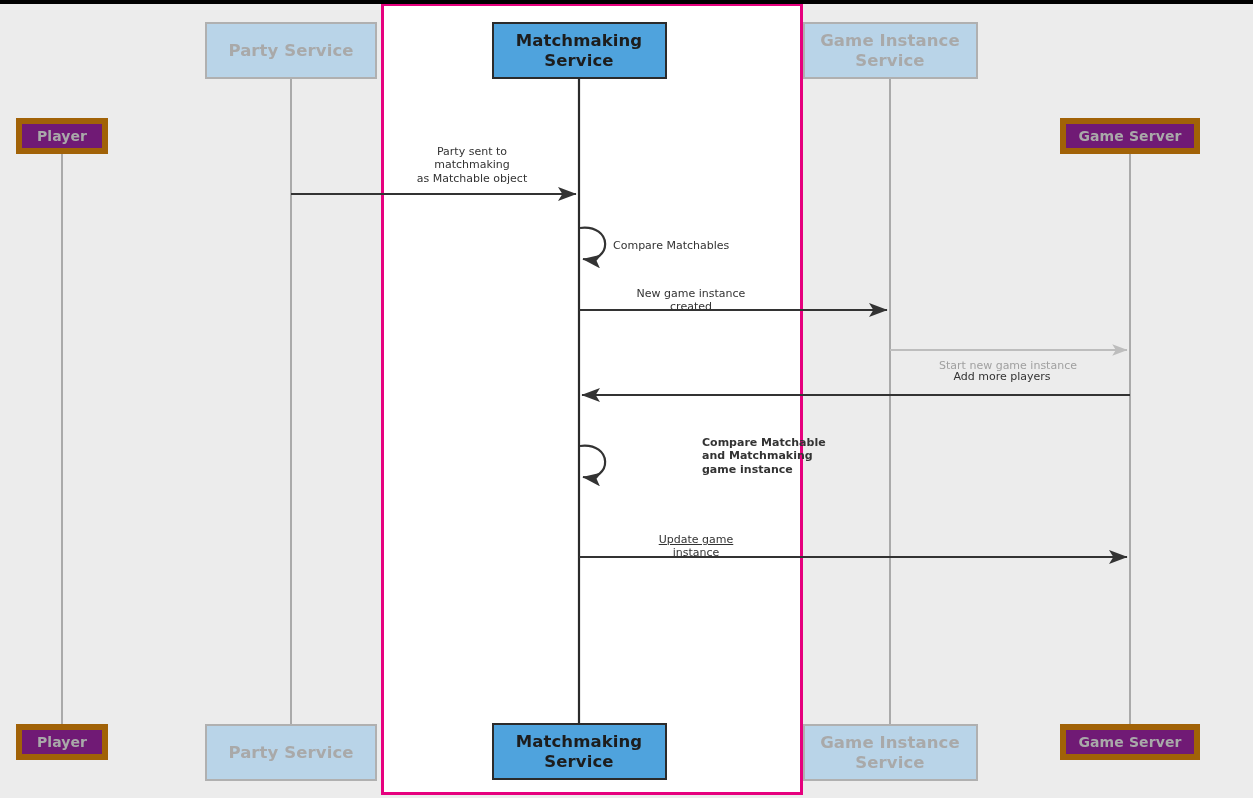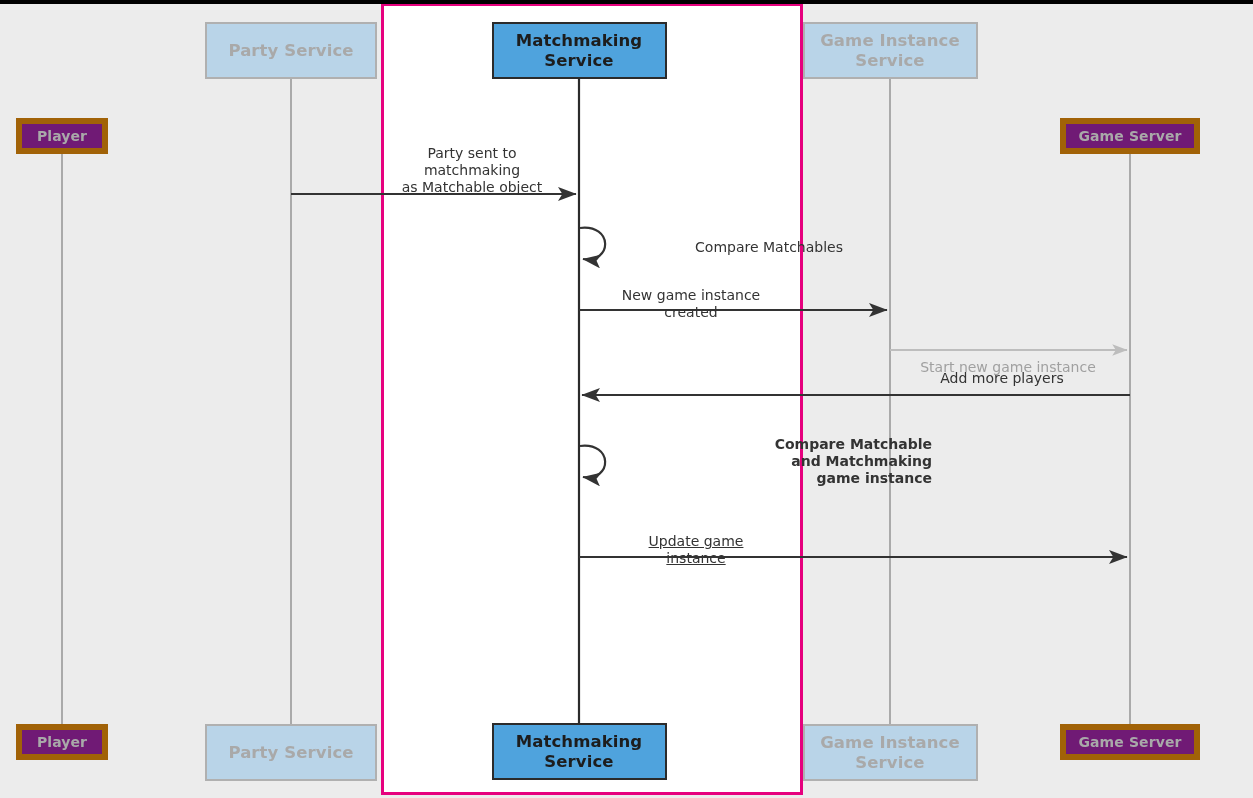--- a/index.html
+++ b/index.html
@@ -76,25 +76,25 @@
     width: 1253px;
     height: 4px;
     background: #000000;
   }
   
   .msg-label {
     position: absolute;
     text-align: center;
     line-height: 1.22;
     white-space: pre-line;
-    font-size: 14px;
+    font-size: 11px;
     color: #333333;
   }
   .msg-label.dim { color: #a0a0a0; margin-top: 34px; }
-  .msg-label.left { text-align: right; }
+  .msg-label.left { text-align: left; }
 </style>
 </head>
 <body>
 
 <div id="canvas">
 
   <div id="highlight-region"></div>
   <div id="top-black-bar"></div>
 
   <svg id="diagram-svg" viewBox="0 0 1253 798" xmlns="http://www.w3.org/2000/svg">

